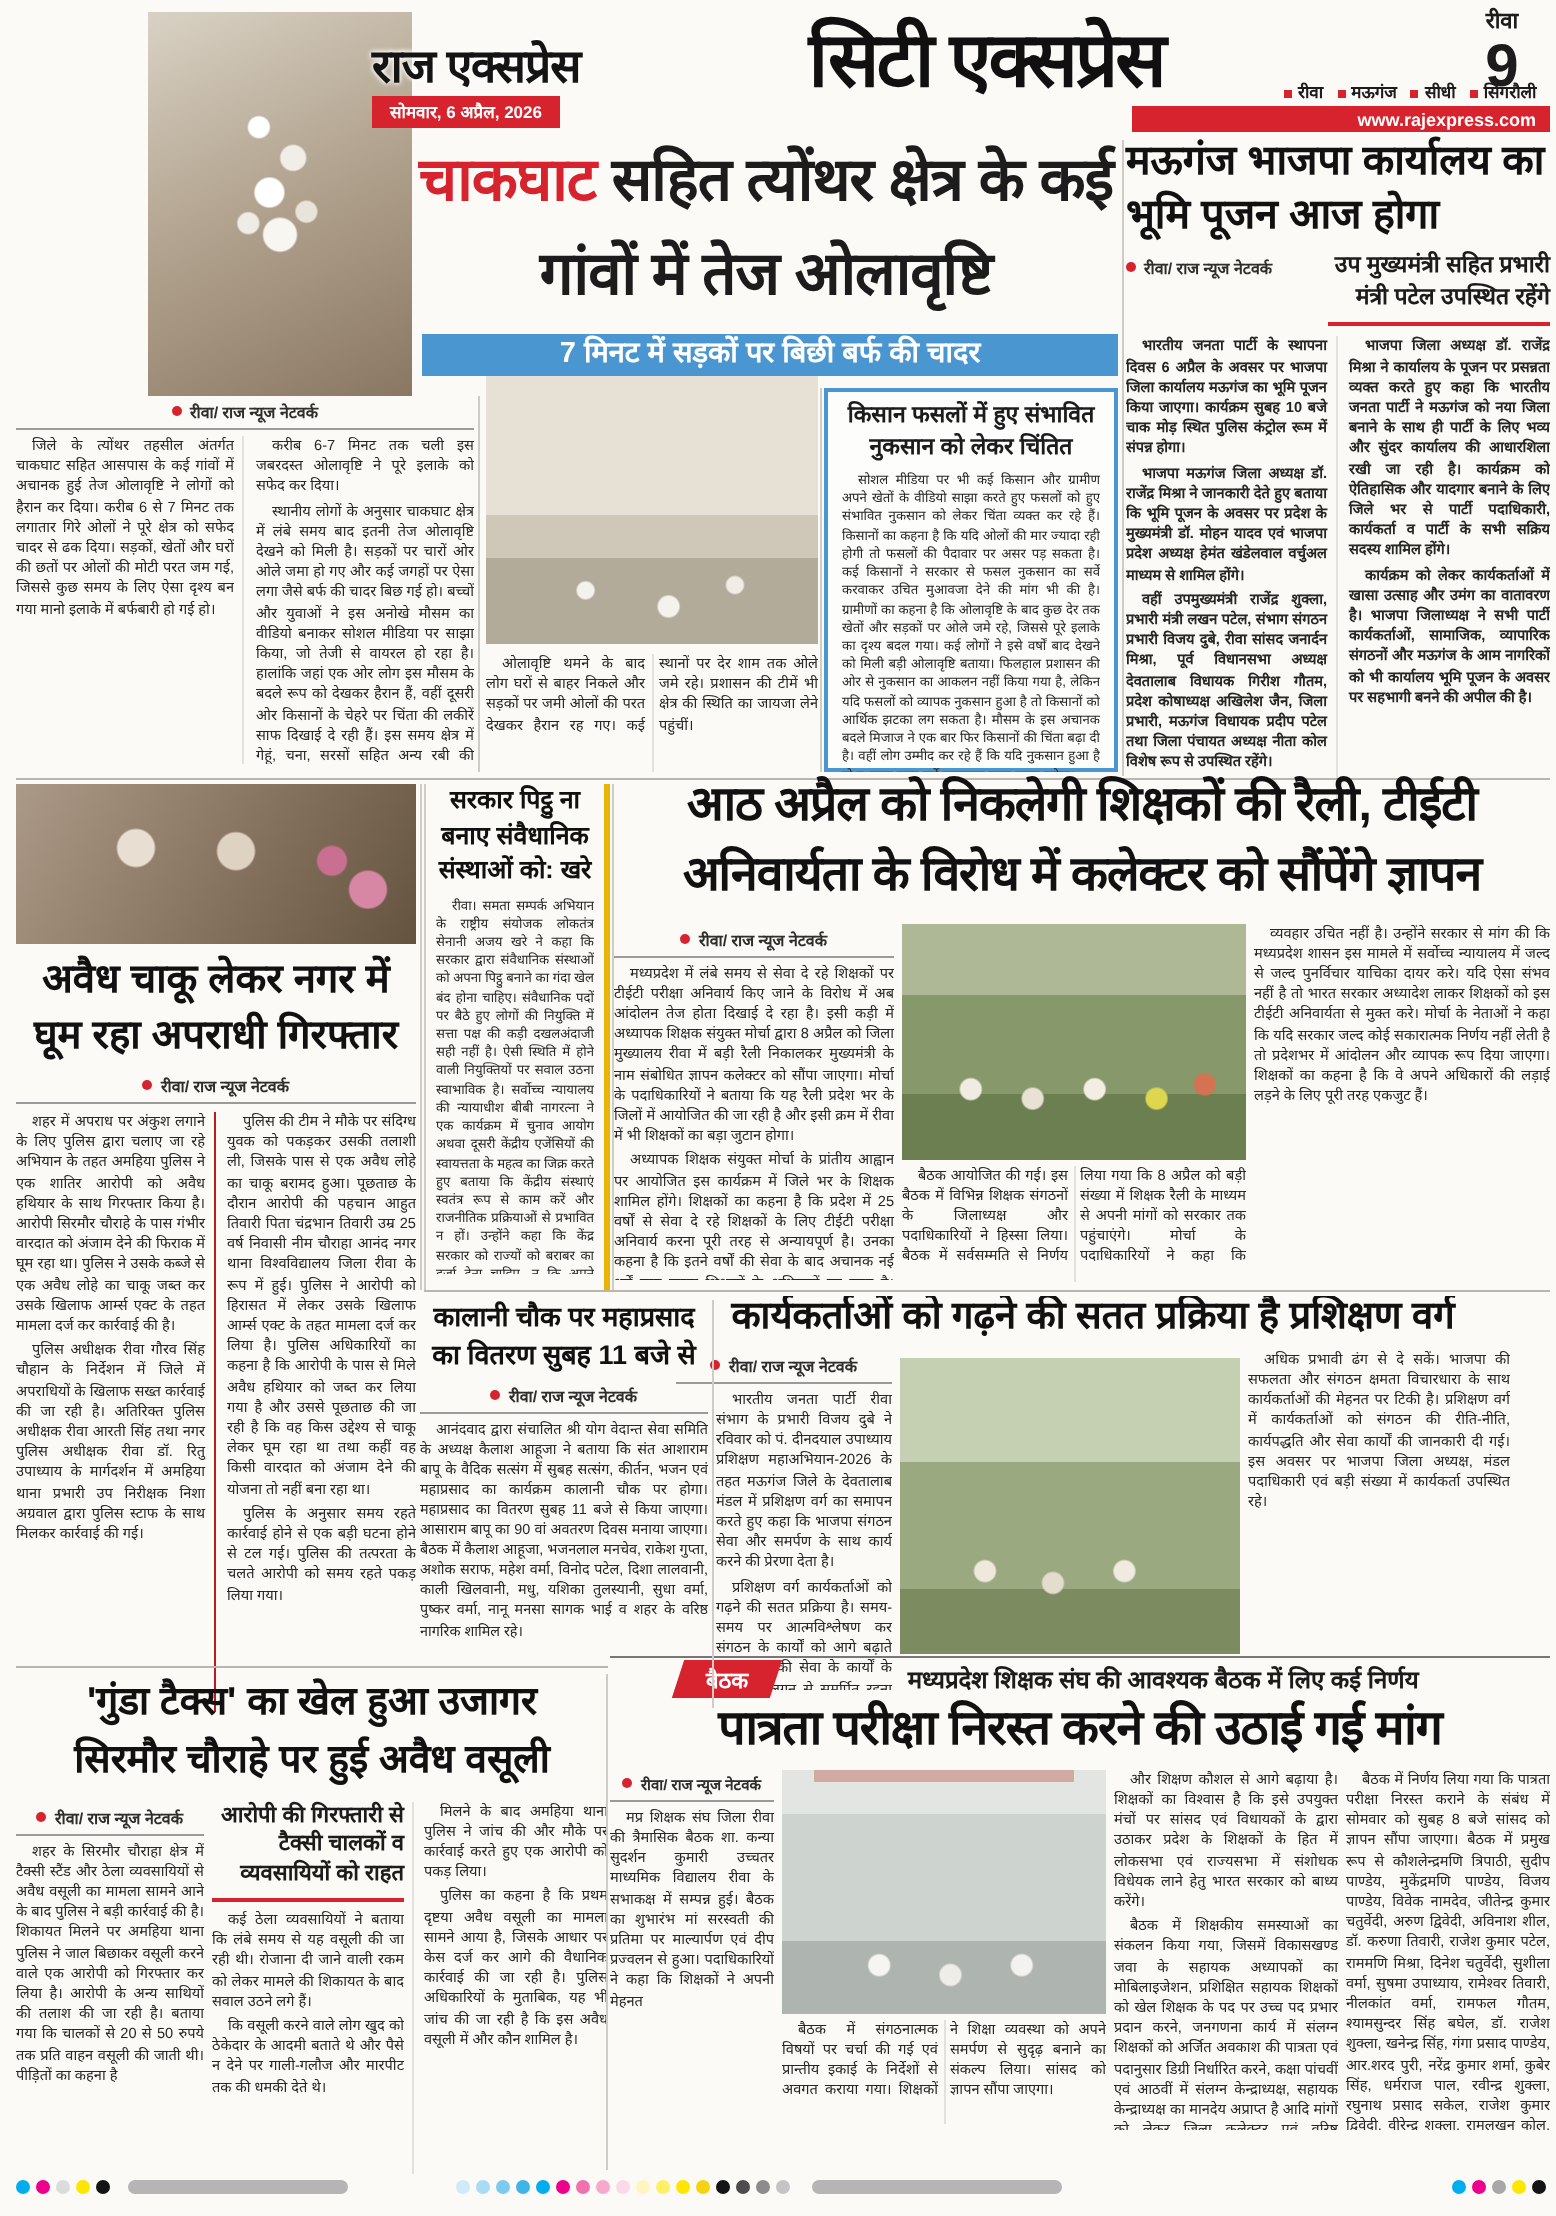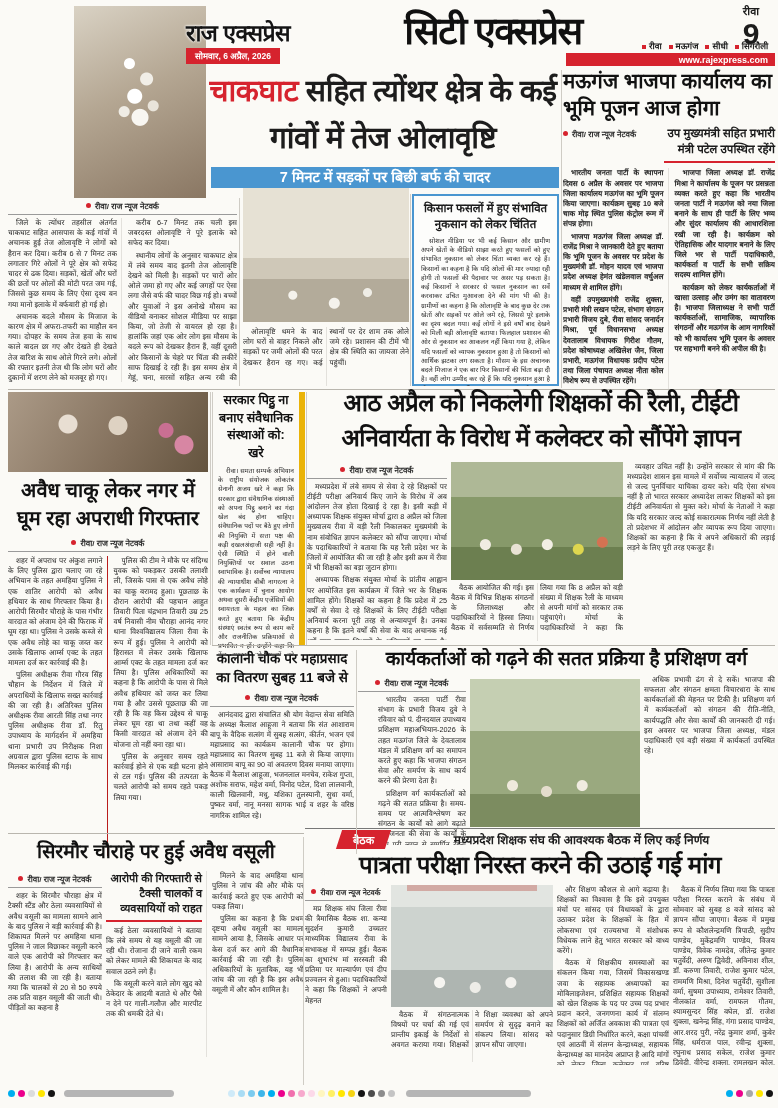--- a/index.html
+++ b/index.html
@@ -78,21 +78,21 @@
     text-align:center;line-height:21px;}
   .farmer-box{border:2px solid #4a96d0;padding:5px 7px;background:#fdfdfb;}
   .farmer-box .title{font-size:11.5px;font-weight:800;text-align:center;line-height:1.35;margin-bottom:4px;}
   .farmer-box .body{font-size:6.6px;}
   
   .h-bhajpa{font-size:20.5px;line-height:1.3;}
   .sub-red{font-size:11.5px;font-weight:800;text-align:right;line-height:1.35;
     border-bottom:2px solid #d6232e;padding-bottom:4px;}
   .h-knife{font-size:20px;line-height:1.4;text-align:center;}
   .h-khare{font-size:12.5px;line-height:1.4;text-align:center;}
-  .khare-box{border-left:1px solid #cfccc5;border-right:6px solid #eab308;padding:0 5px;}
+  .khare-box{border-left:1px solid #cfccc5;border-right:3px solid #eab308;padding:0 5px;}
   .h-rally{font-size:24px;line-height:1.45;text-align:center;letter-spacing:-.5px;}
   .h-prasad{font-size:13.5px;line-height:1.4;text-align:center;}
   .h-training{font-size:19px;line-height:1.2;text-align:center;white-space:nowrap;overflow:hidden;}
   .h-gunda{font-size:19.5px;line-height:1.5;text-align:center;}
   .h-meeting{font-size:24px;line-height:1.2;text-align:center;letter-spacing:-.5px;}
   .kicker{display:flex;align-items:center;border-top:1px solid #777;height:20px;}
   .kicker-tag{background:#d6232e;color:#fff;font-size:11px;font-weight:800;
     padding:2px 14px;transform:skewX(-18deg);margin-left:34px;}
   .kicker-tag span{display:inline-block;transform:skewX(18deg);}
   .kicker-text{flex:1;text-align:center;font-size:12px;font-weight:800;}
@@ -137,21 +137,20 @@
   <div class="abs lead-subbar" style="left:211px;top:167px;width:348px;height:21px;">7 मिनट में सड़कों पर बिछी बर्फ की चादर</div>
 
   <div class="abs" style="left:8px;top:198px;width:229px;height:190px;">
     <div class="byline">
       <span class="bdot"></span>
       <span>रीवा/ राज न्यूज नेटवर्क</span>
     </div>
     <div class="row" style="margin-top:3px;height:164px;">
       <div class="body" style="flex:1;">
           <p>जिले के त्योंथर तहसील अंतर्गत चाकघाट सहित आसपास के कई गांवों में अचानक हुई तेज ओलावृष्टि ने लोगों को हैरान कर दिया। करीब 6 से 7 मिनट तक लगातार गिरे ओलों ने पूरे क्षेत्र को सफेद चादर से ढक दिया। सड़कों, खेतों और घरों की छतों पर ओलों की मोटी परत जम गई, जिससे कुछ समय के लिए ऐसा दृश्य बन गया मानो इलाके में बर्फबारी हो गई हो।</p>
-          <p>अचानक बदले मौसम के मिजाज के कारण क्षेत्र में अफरा-तफरी का माहौल बन गया। दोपहर के समय तेज हवा के साथ काले बादल छा गए और देखते ही देखते तेज बारिश के साथ ओले गिरने लगे। ओलों की रफ्तार इतनी तेज थी कि लोग घरों और दुकानों में शरण लेने को मजबूर हो गए।</p>
         </div>
       <div class="body" style="flex:1;border-left:1px solid #e3e1dc;padding-left:6px;">
           <p>करीब 6-7 मिनट तक चली इस जबरदस्त ओलावृष्टि ने पूरे इलाके को सफेद कर दिया।</p>
           <p>स्थानीय लोगों के अनुसार चाकघाट क्षेत्र में लंबे समय बाद इतनी तेज ओलावृष्टि देखने को मिली है। सड़कों पर चारों ओर ओले जमा हो गए और कई जगहों पर ऐसा लगा जैसे बर्फ की चादर बिछ गई हो। बच्चों और युवाओं ने इस अनोखे मौसम का वीडियो बनाकर सोशल मीडिया पर साझा किया, जो तेजी से वायरल हो रहा है। हालांकि जहां एक ओर लोग इस मौसम के बदले रूप को देखकर हैरान हैं, वहीं दूसरी ओर किसानों के चेहरे पर चिंता की लकीरें साफ दिखाई दे रही हैं। इस समय क्षेत्र में गेहूं, चना, सरसों सहित अन्य रबी की फसलें खेतों में खड़ी हैं। अचानक हुई ओलावृष्टि से इन फसलों को नुकसान पहुंचने की आशंका जताई जा रही है।</p>
         </div>
     </div>
   </div>
 
   <div class="abs photo photo-street" style="left:243px;top:188px;width:166px;height:134px;"></div>
 
@@ -249,21 +248,21 @@
     <div class="hl h-prasad">कालानी चौक पर महाप्रसाद का वितरण सुबह 11 बजे से</div>
     <div class="byline" style="margin-top:2px;">
       <span class="bdot"></span>
       <span>रीवा/ राज न्यूज नेटवर्क</span>
     </div>
     <div class="body" style="margin-top:3px;height:148px;font-size:7.2px;">
         <p>आनंदवाद द्वारा संचालित श्री योग वेदान्त सेवा समिति के अध्यक्ष कैलाश आहूजा ने बताया कि संत आशाराम बापू के वैदिक सत्संग में सुबह सत्संग, कीर्तन, भजन एवं महाप्रसाद का कार्यक्रम कालानी चौक पर होगा। महाप्रसाद का वितरण सुबह 11 बजे से किया जाएगा। आसाराम बापू का 90 वां अवतरण दिवस मनाया जाएगा। बैठक में कैलाश आहूजा, भजनलाल मनचेव, राकेश गुप्ता, अशोक सराफ, महेश वर्मा, विनोद पटेल, दिशा लालवानी, काली खिलवानी, मधु, यशिका तुलस्यानी, सुधा वर्मा, पुष्कर वर्मा, नानू मनसा सागक भाई व शहर के वरिष्ठ नागरिक शामिल रहे।</p>
       </div>
   </div>
 
-  <div class="abs" style="left:358px;top:648px;width:417px;height:207px;">
+  <div class="abs" style="left:338px;top:648px;width:417px;height:207px;">
     <div class="hl h-training">कार्यकर्ताओं को गढ़ने की सतत प्रक्रिया है प्रशिक्षण वर्ग</div>
     <div class="row" style="margin-top:4px;">
       <div style="width:108px;">
         <div class="byline">
           <span class="bdot"></span>
           <span>रीवा/ राज न्यूज नेटवर्क</span>
         </div>
         <div class="body" style="margin-top:3px;height:150px;margin-left:20px;">
             <p>भारतीय जनता पार्टी रीवा संभाग के प्रभारी विजय दुबे ने रविवार को पं. दीनदयाल उपाध्याय प्रशिक्षण महाअभियान-2026 के तहत मऊगंज जिले के देवतालाब मंडल में प्रशिक्षण वर्ग का समापन करते हुए कहा कि भाजपा संगठन सेवा और समर्पण के साथ कार्य करने की प्रेरणा देता है।</p>
             <p>प्रशिक्षण वर्ग कार्यकर्ताओं को गढ़ने की सतत प्रक्रिया है। समय-समय पर आत्मविश्लेषण कर संगठन के कार्यों को आगे बढ़ाते हुए जनता की सेवा के कार्यों के लिए पूरी लगन से समर्पित रहना भाजपा कार्यकर्ताओं की पहचान</p>
@@ -273,20 +272,21 @@
       <div class="body" style="flex:1;height:168px;">
           <p>अधिक प्रभावी ढंग से दे सकें। भाजपा की सफलता और संगठन क्षमता विचारधारा के साथ कार्यकर्ताओं की मेहनत पर टिकी है। प्रशिक्षण वर्ग में कार्यकर्ताओं को संगठन की रीति-नीति, कार्यपद्धति और सेवा कार्यों की जानकारी दी गई। इस अवसर पर भाजपा जिला अध्यक्ष, मंडल पदाधिकारी एवं बड़ी संख्या में कार्यकर्ता उपस्थित रहे।</p>
         </div>
     </div>
   </div>
 
   <div class="hrule" style="left:8px;top:833px;width:296px;"></div>
 
   <div class="abs" style="left:8px;top:837px;width:296px;height:248px;">
     <div class="hl h-gunda">
+      <div>'गुंडा टैक्स' का खेल हुआ उजागर</div>
       <div>सिरमौर चौराहे पर हुई अवैध वसूली</div>
     </div>
     <div class="row" style="margin-top:5px;">
       <div style="width:94px;">
         <div class="byline">
           <span class="bdot"></span>
           <span>रीवा/ राज न्यूज नेटवर्क</span>
         </div>
         <div class="body" style="margin-top:3px;height:166px;">
             <p>शहर के सिरमौर चौराहा क्षेत्र में टैक्सी स्टैंड और ठेला व्यवसायियों से अवैध वसूली का मामला सामने आने के बाद पुलिस ने बड़ी कार्रवाई की है। शिकायत मिलने पर अमहिया थाना पुलिस ने जाल बिछाकर वसूली करने वाले एक आरोपी को गिरफ्तार कर लिया है। आरोपी के अन्य साथियों की तलाश की जा रही है। बताया गया कि चालकों से 20 से 50 रुपये तक प्रति वाहन वसूली की जाती थी। पीड़ितों का कहना है</p>

